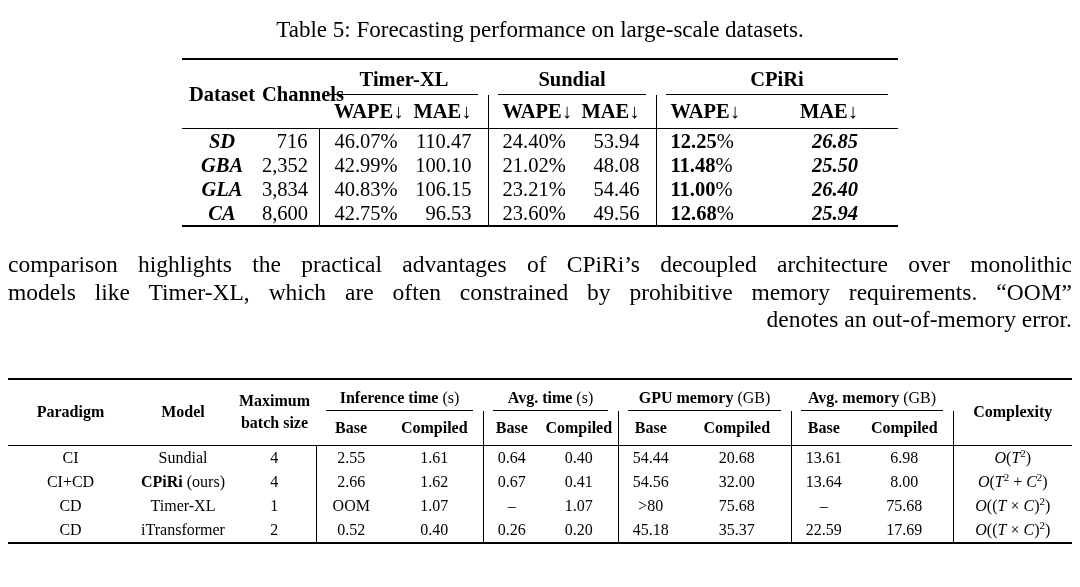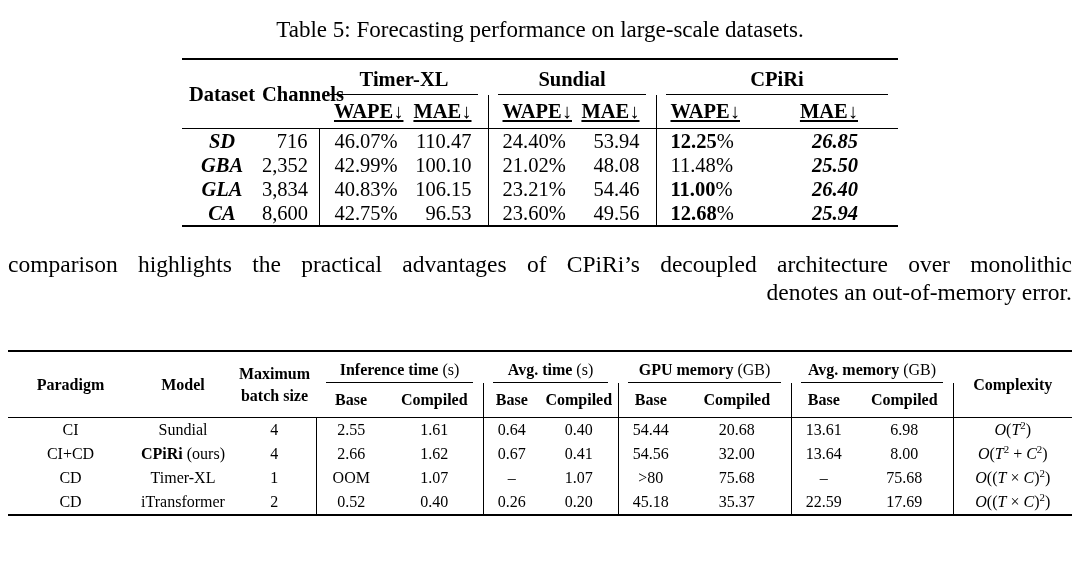--- a/index.html
+++ b/index.html
@@ -36,21 +36,21 @@
   }
   th, td { white-space: nowrap; padding: 0; font-weight: normal; }
   thead { border-bottom: 1.7px solid #000; }
   thead th { font-weight: bold; }
   sup { font-size: 68%; line-height: 0; }
   .i { font-style: italic; }
 
   
   .t5 { width: 716px; margin: 0 auto; font-size: 20.5px; }
   .t5 .grp-row th { height: 35px; vertical-align: bottom; }
-  .t5 .sub-row th { height: 33px; vertical-align: middle; text-decoration: underline; }
+  .t5 .sub-row th { height: 33px; vertical-align: middle; }
   .t5 tbody td { height: 24px; }
   .t5 th[rowspan] { vertical-align: middle; }
 
   
   .t6 { width: 1064px; margin: 44px 8px 0 8px; font-size: 16px; }
   .t6 .grp-row th { height: 31px; vertical-align: bottom; }
   .t6 .sub-row th { height: 34px; vertical-align: middle; text-align: center; }
   .t6 tbody td { height: 24px; }
   .t6 th[rowspan] { vertical-align: middle; text-align: center; }
   .batch-cell div { line-height: 22px; text-align: center; }
@@ -124,21 +124,21 @@
           <td class="al-l pl14 bl"><span style="font-weight: bold;">12.25</span><span style="font-weight: normal;">%</span></td>
           <td class="al-r pr40 bold">26.85</td>
         </tr>
         <tr>
           <td class="al-c bold">GBA</td>
           <td class="al-r pr12">2,352</td>
           <td class="al-l pl14 bl">42.99%</td>
           <td class="al-r pr16">100.10</td>
           <td class="al-l pl14 bl">21.02%</td>
           <td class="al-r pr16">48.08</td>
-          <td class="al-l pl14 bl"><span style="font-weight: normal;">11.48</span><span style="font-weight: normal;">%</span></td>
+          <td class="al-l pl14 bl"><span style="font-weight: bold;">11.48</span><span style="font-weight: normal;">%</span></td>
           <td class="al-r pr40 bold">25.50</td>
         </tr>
         <tr>
           <td class="al-c bold">GLA</td>
           <td class="al-r pr12">3,834</td>
           <td class="al-l pl14 bl">40.83%</td>
           <td class="al-r pr16">106.15</td>
           <td class="al-l pl14 bl">23.21%</td>
           <td class="al-r pr16">54.46</td>
           <td class="al-l pl14 bl"><span style="font-weight: bold;">11.00</span><span style="font-weight: normal;">%</span></td>
@@ -152,20 +152,21 @@
           <td class="al-l pl14 bl">23.60%</td>
           <td class="al-r pr16">49.56</td>
           <td class="al-l pl14 bl"><span style="font-weight: bold;">12.68</span><span style="font-weight: normal;">%</span></td>
           <td class="al-r pr40 bold">25.94</td>
         </tr>
       </tbody>
   </table>
 
   <div class="caption6">
       <div class="cap-line just"><span>comparison highlights the practical advantages of CPiRi’s decoupled architecture over monolithic</span></div>
+      <div class="cap-line just"><span>models like Timer-XL, which are often constrained by prohibitive memory requirements. “OOM”</span></div>
       <div class="cap-line"><span>denotes an out-of-memory error.</span></div>
     </div>
 
   <table class="t6">
     <colgroup>
       <col style="width:125px">
         <col style="width:100px">
         <col style="width:83px">
       <col style="width:70px">
         <col style="width:97px">

